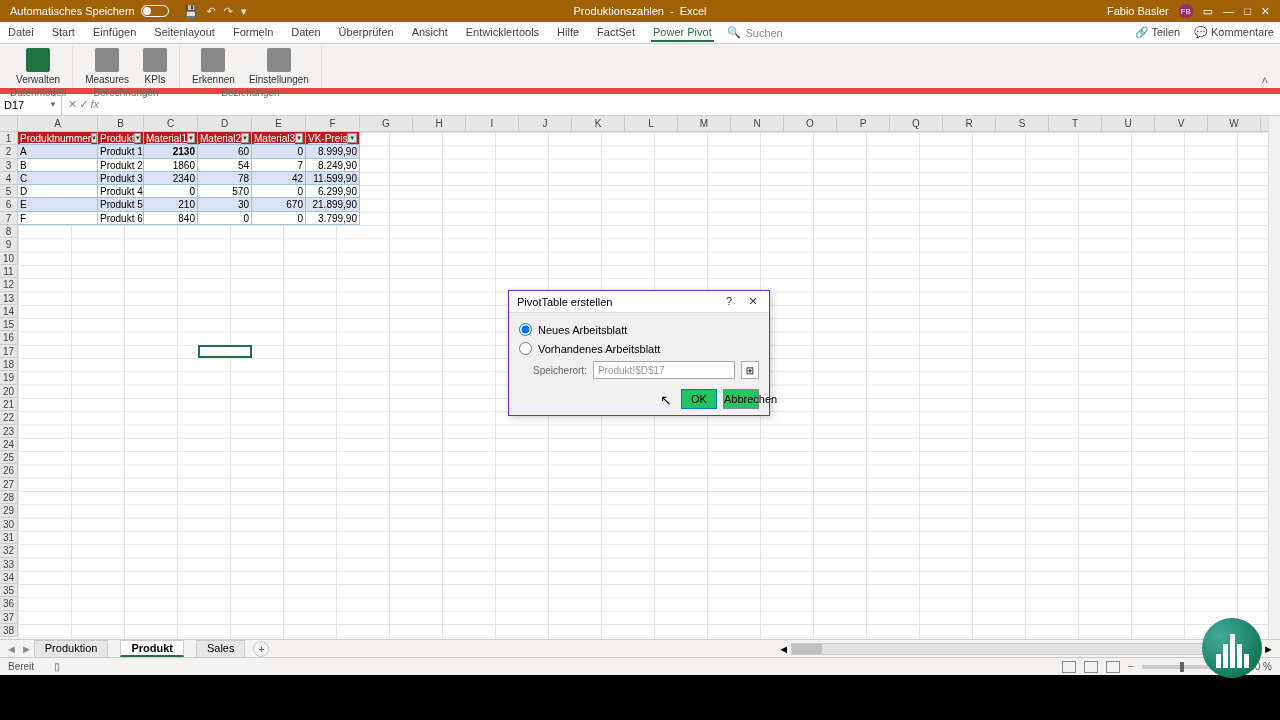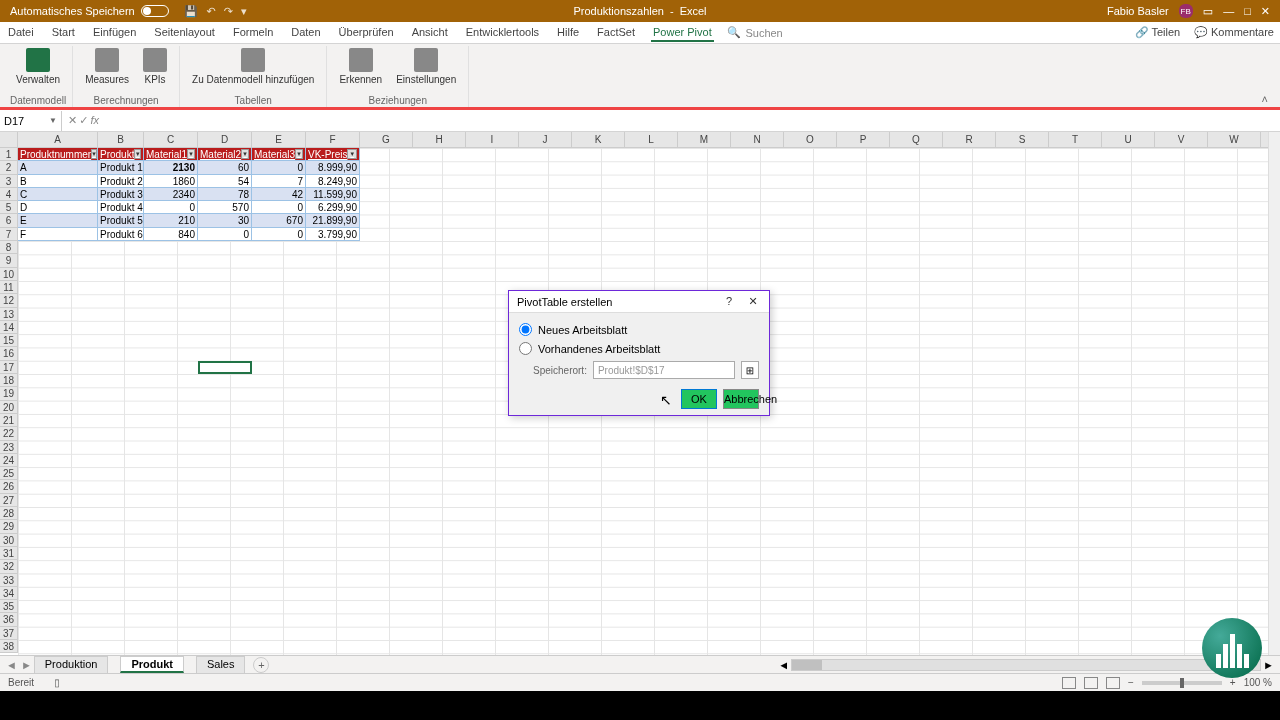--- a/index.html
+++ b/index.html
@@ -17,21 +17,21 @@
 
 
 .menu { height: 22px; background: #fff; border-bottom: 1px solid #d4d4d4; display: flex; align-items: center; padding: 0 6px; gap: 14px; font-size: 11px; color: #444; }
 .menu .tab { padding: 2px 2px; cursor: default; }
 .menu .tab.active { color: #217346; border-bottom: 2px solid #217346; }
 .menu .spacer { flex: 1; }
 .menu .search { display: flex; gap: 4px; align-items: center; color: #888; }
 .menu .right-actions { display: flex; gap: 14px; color: #444; }
 
 
-.ribbon { height: 66px; background: #f3f2f1; border-bottom: 3px solid #ef4444; display: flex; padding: 2px 4px 0; }
+.ribbon { height: 50px; background: #f3f2f1; border-bottom: 6px solid #ef4444; display: flex; padding: 2px 4px 0; }
 .rib-group { display: flex; flex-direction: column; align-items: center; padding: 0 6px; border-right: 1px solid #e0e0e0; }
 .rib-btns { display: flex; gap: 2px; flex: 1; align-items: flex-start; }
 .rib-btn { display: flex; flex-direction: column; align-items: center; padding: 2px 6px; font-size: 10px; color: #333; }
 .rib-btn .icon-lg { width: 24px; height: 24px; background: #888; margin-bottom: 2px; border-radius: 2px; }
 .rib-btn .icon-lg.green { background: #217346; }
 .rib-group-label { font-size: 10px; color: #666; padding-bottom: 1px; }
 .ribbon-collapse { margin-left: auto; padding: 2px 8px; color: #666; align-self: flex-end; }
 
 
 .fxbar { height: 22px; background: #fff; border-bottom: 1px solid #d4d4d4; display: flex; align-items: center; font-size: 11px; }
@@ -180,29 +180,20 @@
           <div class="rib-btn">
             <div class="icon-lg"></div>
             <span>Measures</span>
           </div>
           <div class="rib-btn">
             <div class="icon-lg"></div>
             <span>KPIs</span>
           </div>
         </div>
         <div class="rib-group-label">Berechnungen</div>
-      </div>
-      <div class="rib-group">
-        <div class="rib-btns">
-          <div class="rib-btn">
-            <div class="icon-lg"></div>
-            <span>Zu Datenmodell hinzufügen</span>
-          </div>
-        </div>
-        <div class="rib-group-label">Tabellen</div>
       </div>
       <div class="rib-group">
         <div class="rib-btns">
           <div class="rib-btn">
             <div class="icon-lg"></div>
             <span>Erkennen</span>
           </div>
           <div class="rib-btn">
             <div class="icon-lg"></div>
             <span>Einstellungen</span>

